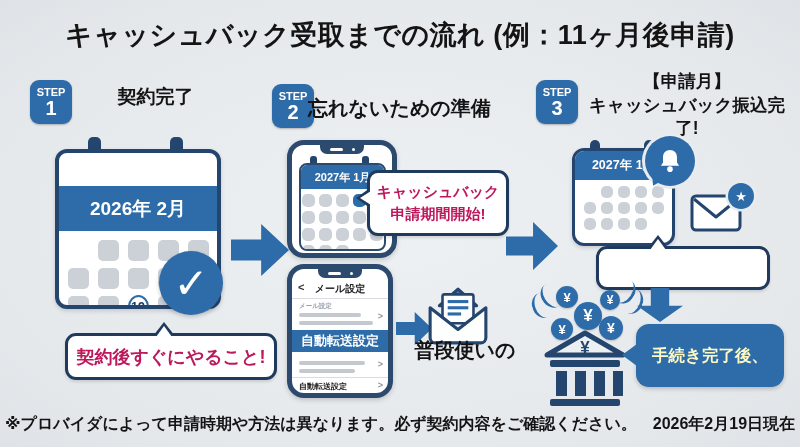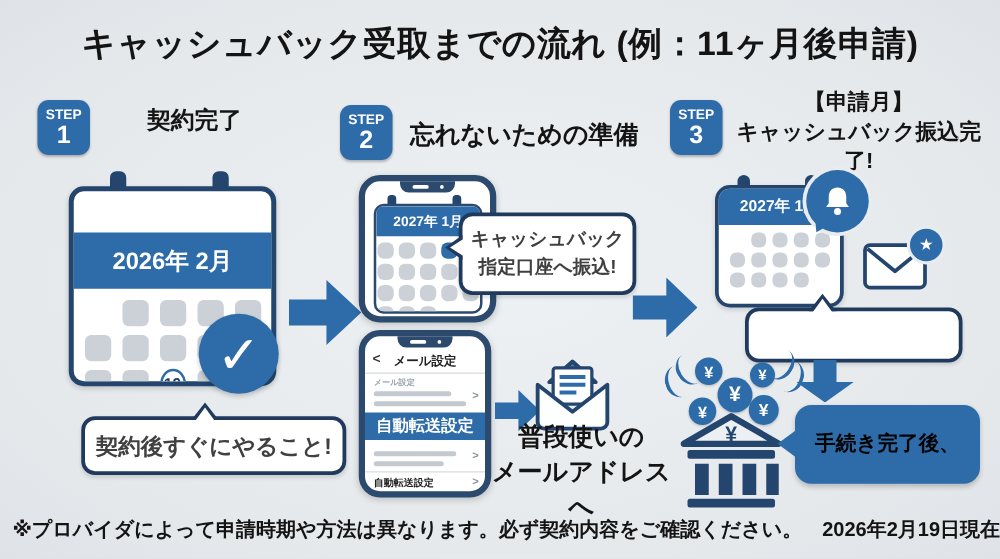--- a/index.html
+++ b/index.html
@@ -1,21 +1,21 @@
 <!DOCTYPE html>
 <html><head>
 <meta charset="utf-8">
 <style>
   html,body{margin:0;padding:0;}
   body{font-family:"Liberation Sans","DejaVu Sans",sans-serif;background:#dfe3e7;}
   .canvas{position:relative;width:800px;height:447px;background:#e9ecef;overflow:hidden;
           background:radial-gradient(ellipse at center,#eef1f3 0%,#e6e9ec 70%,#dfe3e7 100%);}
   .abs{position:absolute;}
   .title{top:17px;left:0;width:800px;text-align:center;font-size:27px;font-weight:bold;color:#141414;letter-spacing:.5px;}
-  .footer{top:414px;left:0;width:800px;text-align:right;font-size:16px;font-weight:bold;color:#141414;}
+  .footer{top:414px;left:0;width:800px;text-align:center;font-size:16px;font-weight:bold;color:#141414;}
 
   
   .badge{width:42px;height:44px;background:#2d6ca9;border-radius:9px;color:#fff;display:flex;flex-direction:column;
          align-items:center;justify-content:center;box-shadow:0 1px 2px rgba(0,0,0,.25);}
   .badge .t{font-size:11px;font-weight:bold;line-height:11px;}
   .badge .n{font-size:20px;font-weight:bold;line-height:20px;}
 
   .h1{font-weight:bold;color:#141414;text-align:center;line-height:1.35;}
 
   
@@ -30,26 +30,26 @@
   .gcircle{background:transparent;display:flex;align-items:center;justify-content:flex-start;}
   .gcircle span{width:24px;height:24px;border:2.5px solid #2d6ca9;border-radius:50%;display:flex;align-items:center;justify-content:center;
                 font-size:12.5px;font-weight:bold;color:#1c3b5e;background:#fff;box-sizing:border-box;}
 
   
   .check{width:64px;height:64px;border-radius:50%;background:#2d6ca9;color:#fff;display:flex;align-items:center;justify-content:center;
          font-size:42px;font-weight:900;box-shadow:0 2px 4px rgba(0,0,0,.2);}
 
   
   .bubble{background:#fff;border:3px solid #1f3a5c;border-radius:11px;display:flex;flex-direction:column;align-items:center;
-          justify-content:center;font-weight:bold;color:#404040;box-shadow:0 2px 3px rgba(0,0,0,.12);}
+          justify-content:center;font-weight:bold;color:#be185d;box-shadow:0 2px 3px rgba(0,0,0,.12);}
   .pt-up-o{position:absolute;width:0;height:0;border-left:11px solid transparent;border-right:11px solid transparent;border-bottom:14px solid #1f3a5c;}
   .pt-up-i{position:absolute;width:0;height:0;border-left:8px solid transparent;border-right:8px solid transparent;border-bottom:11px solid #fff;}
   .pt-left-o{position:absolute;width:0;height:0;border-top:10px solid transparent;border-bottom:10px solid transparent;border-right:14px solid #1f3a5c;}
   .pt-left-i{position:absolute;width:0;height:0;border-top:7px solid transparent;border-bottom:7px solid transparent;border-right:11px solid #fff;}
-  .bubble-blue{background:#2d6ca9;border:none;border-radius:13px;color:#000000;box-shadow:0 2px 4px rgba(0,0,0,.2);}
+  .bubble-blue{background:#2d6ca9;border:none;border-radius:13px;color:#fef9c3;box-shadow:0 2px 4px rgba(0,0,0,.2);}
   .pt-left-blue{position:absolute;width:0;height:0;border-top:11px solid transparent;border-bottom:11px solid transparent;border-right:15px solid #2d6ca9;}
 
   
   .arrow-r{background:#2d6ca9;clip-path:polygon(0% 30%,52% 30%,52% 0%,100% 50%,52% 100%,52% 70%,0% 70%);}
   .arrow-d{background:#2d6ca9;clip-path:polygon(30% 0%,70% 0%,70% 52%,100% 52%,50% 100%,0% 52%,30% 52%);}
 
   
   .phone{background:#fff;border:5px solid #2c4a6e;border-radius:17px;box-shadow:0 2px 5px rgba(0,0,0,.18);}
   .notch{position:absolute;top:0;left:50%;transform:translateX(-50%);width:44px;height:9px;background:#2c4a6e;border-radius:0 0 7px 7px;}
   .notch .dash{position:absolute;left:10px;top:3px;width:13px;height:2.5px;background:#fff;border-radius:2px;}
@@ -132,21 +132,21 @@
     <div class="pt-up-i" style="top:-10px;left:88px;"></div>
     <span>契約後すぐにやること!</span>
   </div>
 
   <div class="abs arrow-r" style="left:231px;top:224px;width:58px;height:52px;"></div>
 
   <div class="abs badge" style="left:272px;top:84px;">
     <span class="t">STEP</span>
     <span class="n">2</span>
   </div>
-  <div class="abs h1" style="left:328px;top:95px;font-size:20px;">忘れないための準備</div>
+  <div class="abs h1" style="left:308px;top:95px;font-size:20px;">忘れないための準備</div>
 
   <div class="abs phone" style="left:287px;top:140px;width:100px;height:108px;">
     <div class="notch">
         <div class="dash"></div>
         <div class="dot"></div>
       </div>
     <div class="mini-ring" style="left:18px;top:11px;"></div>
     <div class="mini-ring" style="left:70px;top:11px;"></div>
     <div class="minical" style="left:7px;top:18px;width:83px;height:84px;">
       <div class="cal-head">2027年 1月</div>
@@ -172,21 +172,21 @@
           <div class="gcell gempty"></div>
           <div class="gcell gempty"></div>
         </div>
     </div>
   </div>
 
   <div class="abs bubble" style="left:367px;top:170px;width:136px;height:60px;font-size:15px;line-height:1.45;">
     <div class="pt-left-o" style="left:-14px;top:15px;"></div>
     <div class="pt-left-i" style="left:-10px;top:18px;"></div>
     <span>キャッシュバック</span>
-    <span>指定口座へ振込!</span>
+    <span>申請期間開始!</span>
   </div>
 
   <div class="abs phone" style="left:287px;top:264px;width:96px;height:124px;">
     <div class="notch">
         <div class="dash"></div>
         <div class="dot"></div>
       </div>
     <div class="abs" style="left:6px;top:12px;font-size:11px;font-weight:bold;color:#333;">&lt;</div>
     <div class="abs" style="left:0;top:13px;width:96px;text-align:center;font-size:10px;font-weight:bold;color:#222;">メール設定</div>
     <div class="hline" style="top:29px;"></div>
@@ -208,21 +208,20 @@
   <svg class="abs" style="left:427px;top:283px;" width="62" height="64" viewBox="0 0 60 62">
     <polygon points="12,22 30,6 48,22" fill="#4a7aa5" stroke="#24466e" stroke-width="3" stroke-linejoin="round"></polygon>
     <rect x="15" y="11" width="30" height="28" rx="2" fill="#fff" stroke="#24466e" stroke-width="2.5"></rect>
     <line x1="20" y1="18" x2="40" y2="18" stroke="#2d6ca9" stroke-width="3"></line>
     <line x1="20" y1="24" x2="40" y2="24" stroke="#2d6ca9" stroke-width="3"></line>
     <line x1="20" y1="30" x2="33" y2="30" stroke="#2d6ca9" stroke-width="3"></line>
     <path d="M3,24 L30,45 L57,24 L57,53 a5,5 0 0 1 -5,5 L8,58 a5,5 0 0 1 -5,-5 Z" fill="#fdfefe" stroke="#24466e" stroke-width="3" stroke-linejoin="round"></path>
   </svg>
   <div class="abs h1" style="left:390px;top:336px;width:150px;font-size:20px;line-height:1.4;">
     <div>普段使いの</div>
-    <div>メールアドレスへ</div>
   </div>
 
   <div class="abs arrow-r" style="left:506px;top:222px;width:52px;height:48px;"></div>
 
   <div class="abs badge" style="left:536px;top:80px;">
     <span class="t">STEP</span>
     <span class="n">3</span>
   </div>
   <div class="abs h1" style="left:578px;top:70px;width:218px;font-size:17.5px;line-height:1.35;">
     <div>【申請月】</div>

